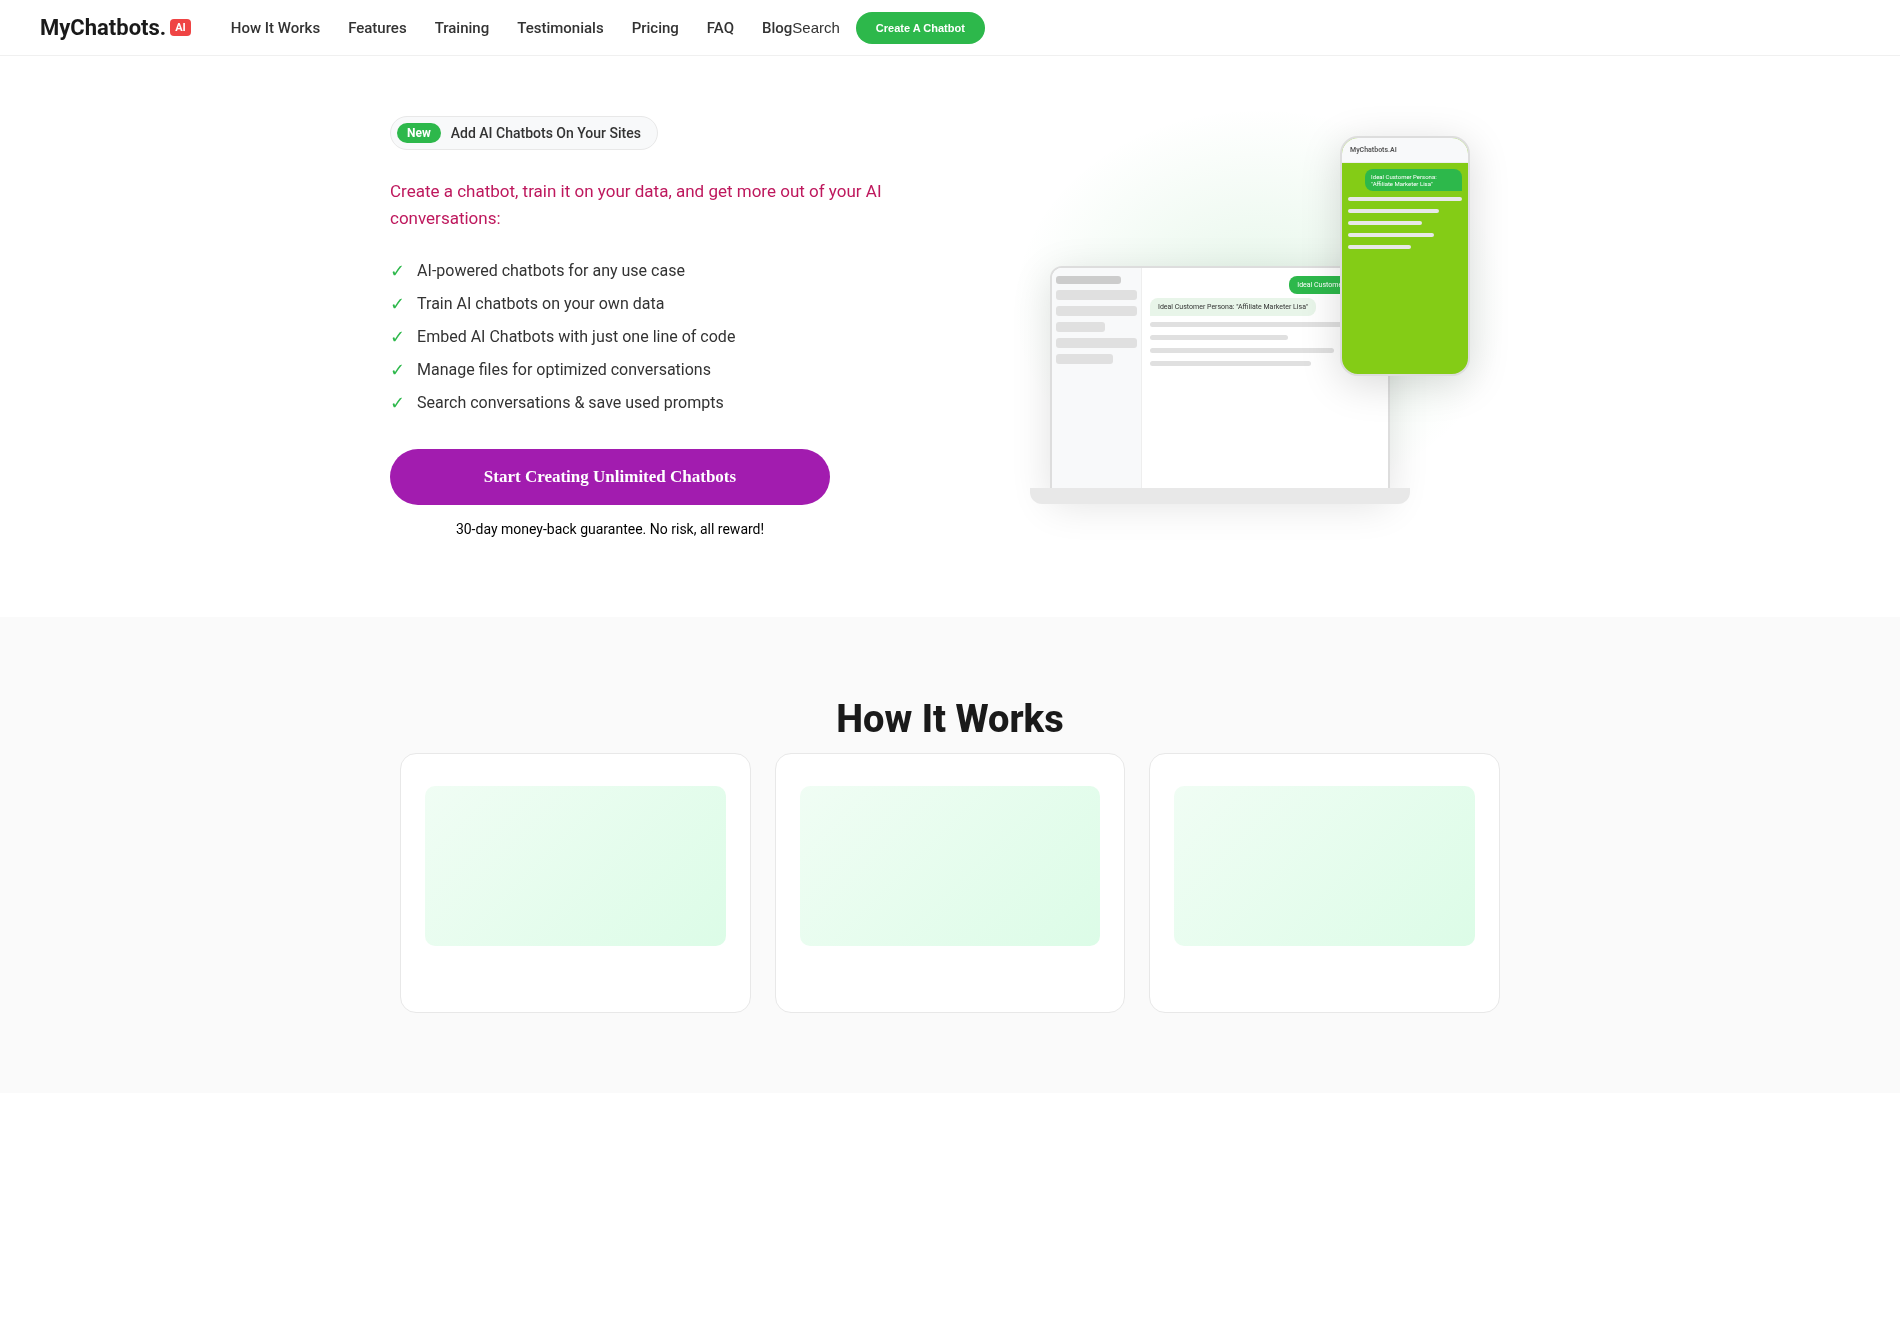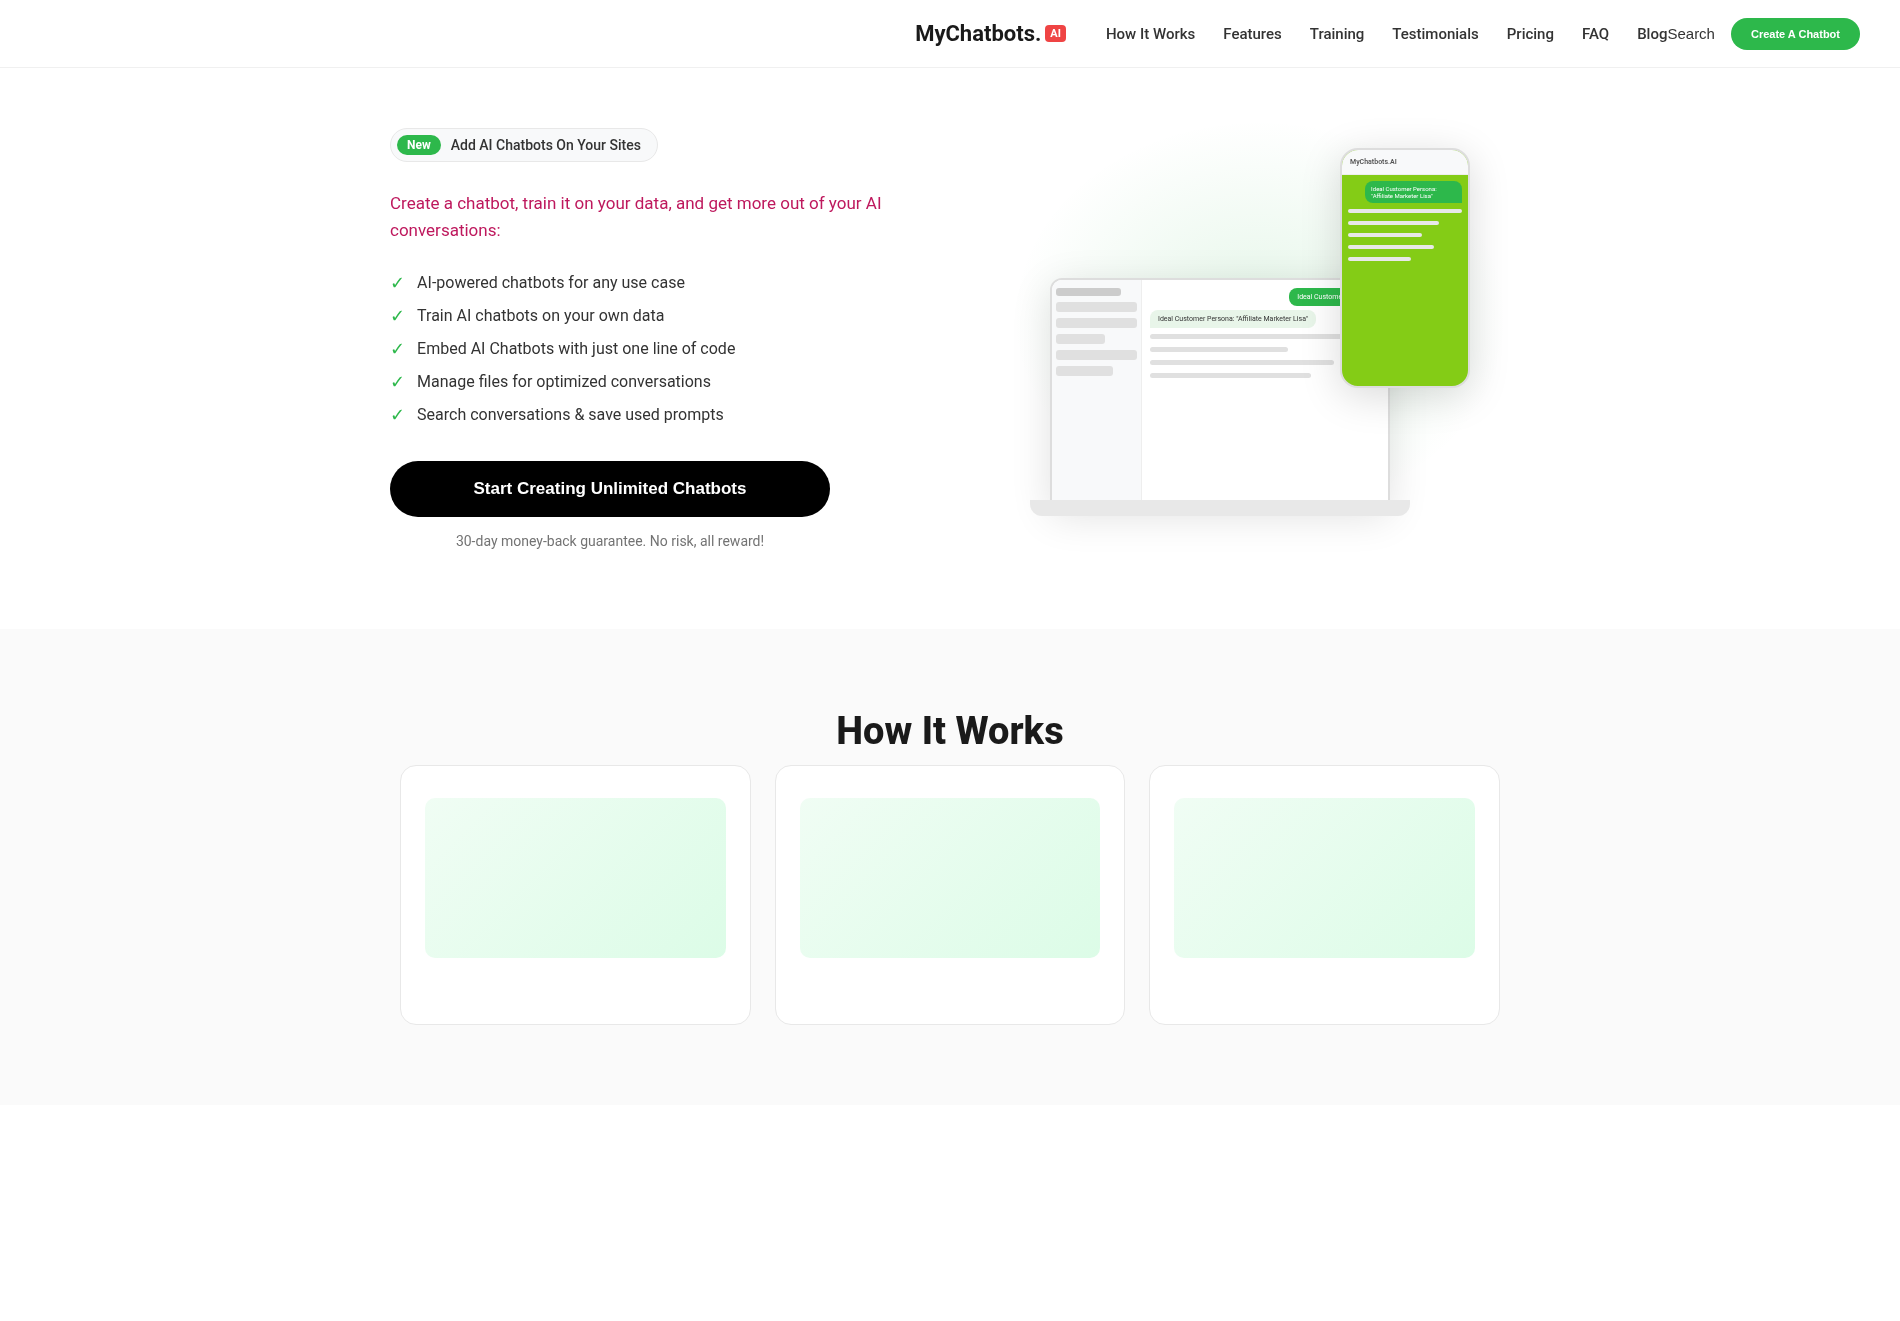--- a/index.html
+++ b/index.html
@@ -2,23 +2,23 @@
 <html><head>
   <meta charset="utf-8">
   <style>
     * { box-sizing: border-box; margin: 0; padding: 0; }
     body { font-family: -apple-system, BlinkMacSystemFont, 'Segoe UI', Roboto, sans-serif; background: #fff; color: #1a1a1a; }
 
     
     .navbar {
       display: flex;
       align-items: center;
-      justify-content: flex-end;
+      justify-content: flex-start;
       padding: 0 40px;
-      height: 68px;
+      height: 56px;
       border-bottom: 1px solid #f0f0f0;
       background: #fff;
       position: sticky;
       top: 0;
       z-index: 100;
     }
     .navbar-left {
       display: flex;
       align-items: center;
       gap: 40px;
@@ -143,35 +143,36 @@
     .check-icon {
       color: #2db84b;
       font-size: 18px;
       flex-shrink: 0;
     }
 
     .cta-btn {
       display: block;
       width: 100%;
       max-width: 440px;
-      background: #000000;
+      background: #a21caf;
       color: #fff;
       border: none;
       border-radius: 32px;
       padding: 18px 32px;
       font-size: 17px;
       font-weight: 700;
       cursor: pointer;
       text-align: center;
       margin-bottom: 16px;
+      font-family: Liberation Serif, serif;
     }
 
     .guarantee-text {
       font-size: 14px;
-      color: #737373;
+      color: #000000;
       text-align: center;
       max-width: 440px;
     }
 
     
     .hero-image-container {
       position: relative;
       width: 420px;
       height: 380px;
     }

